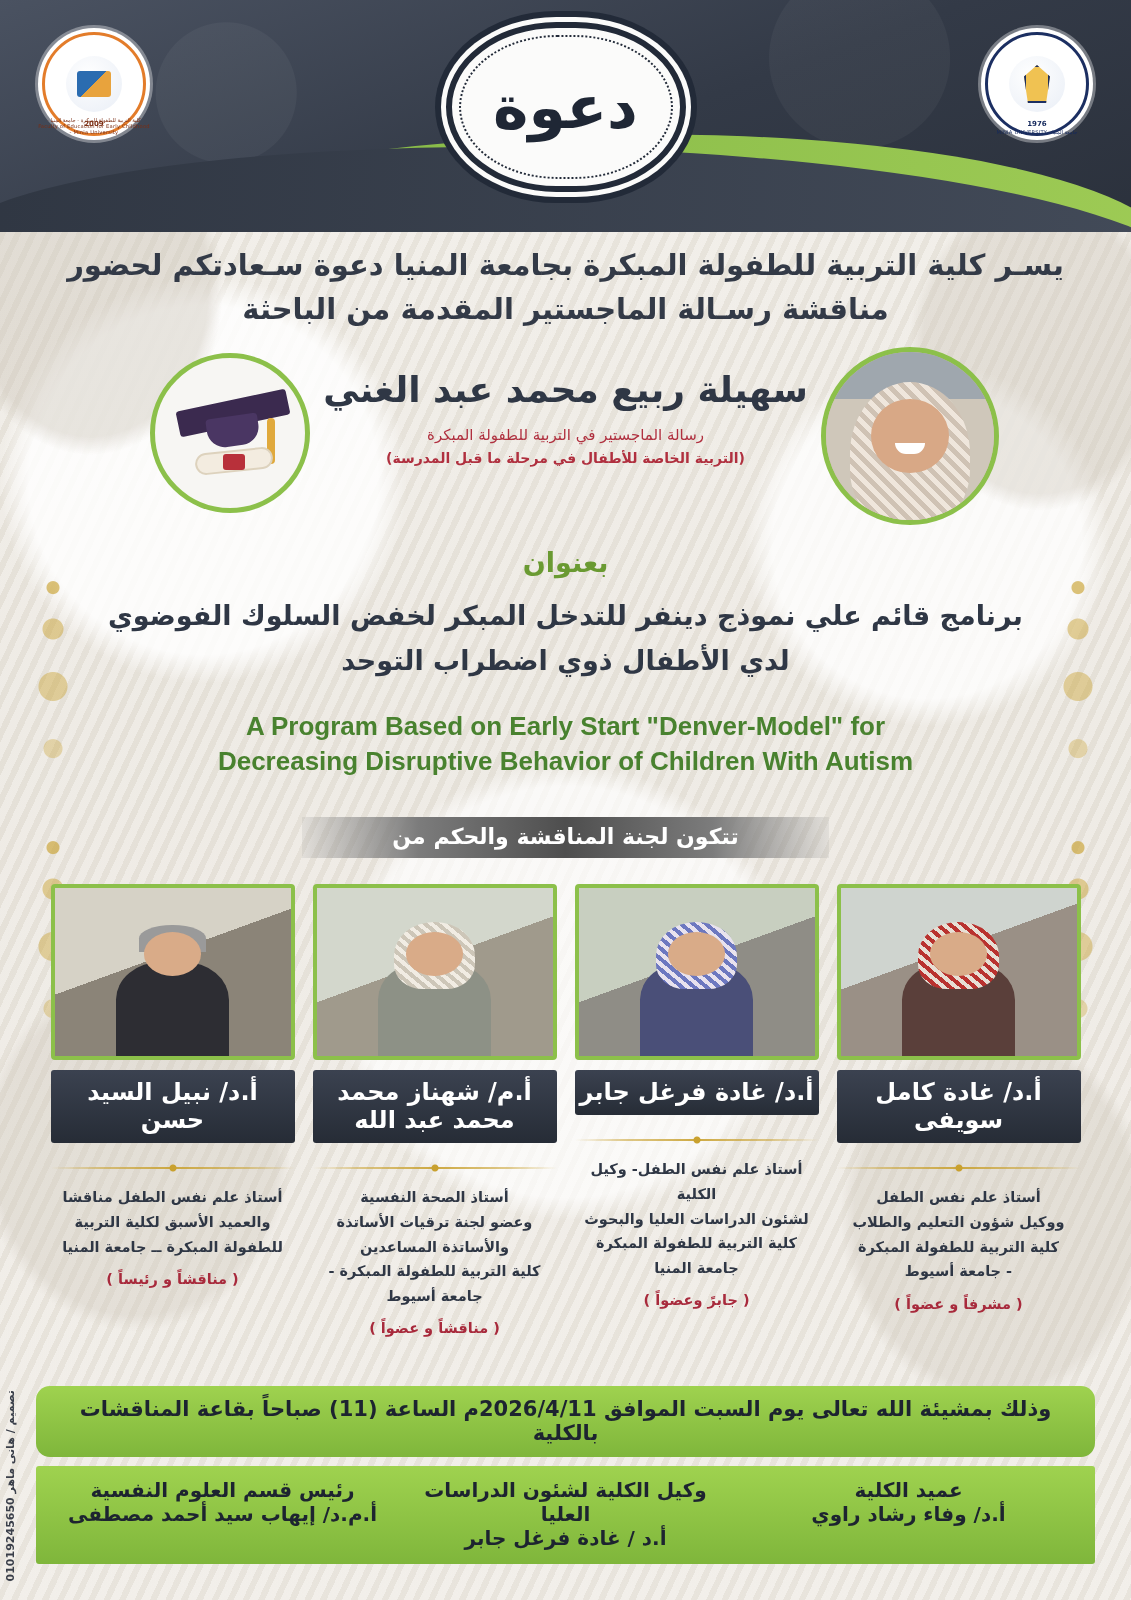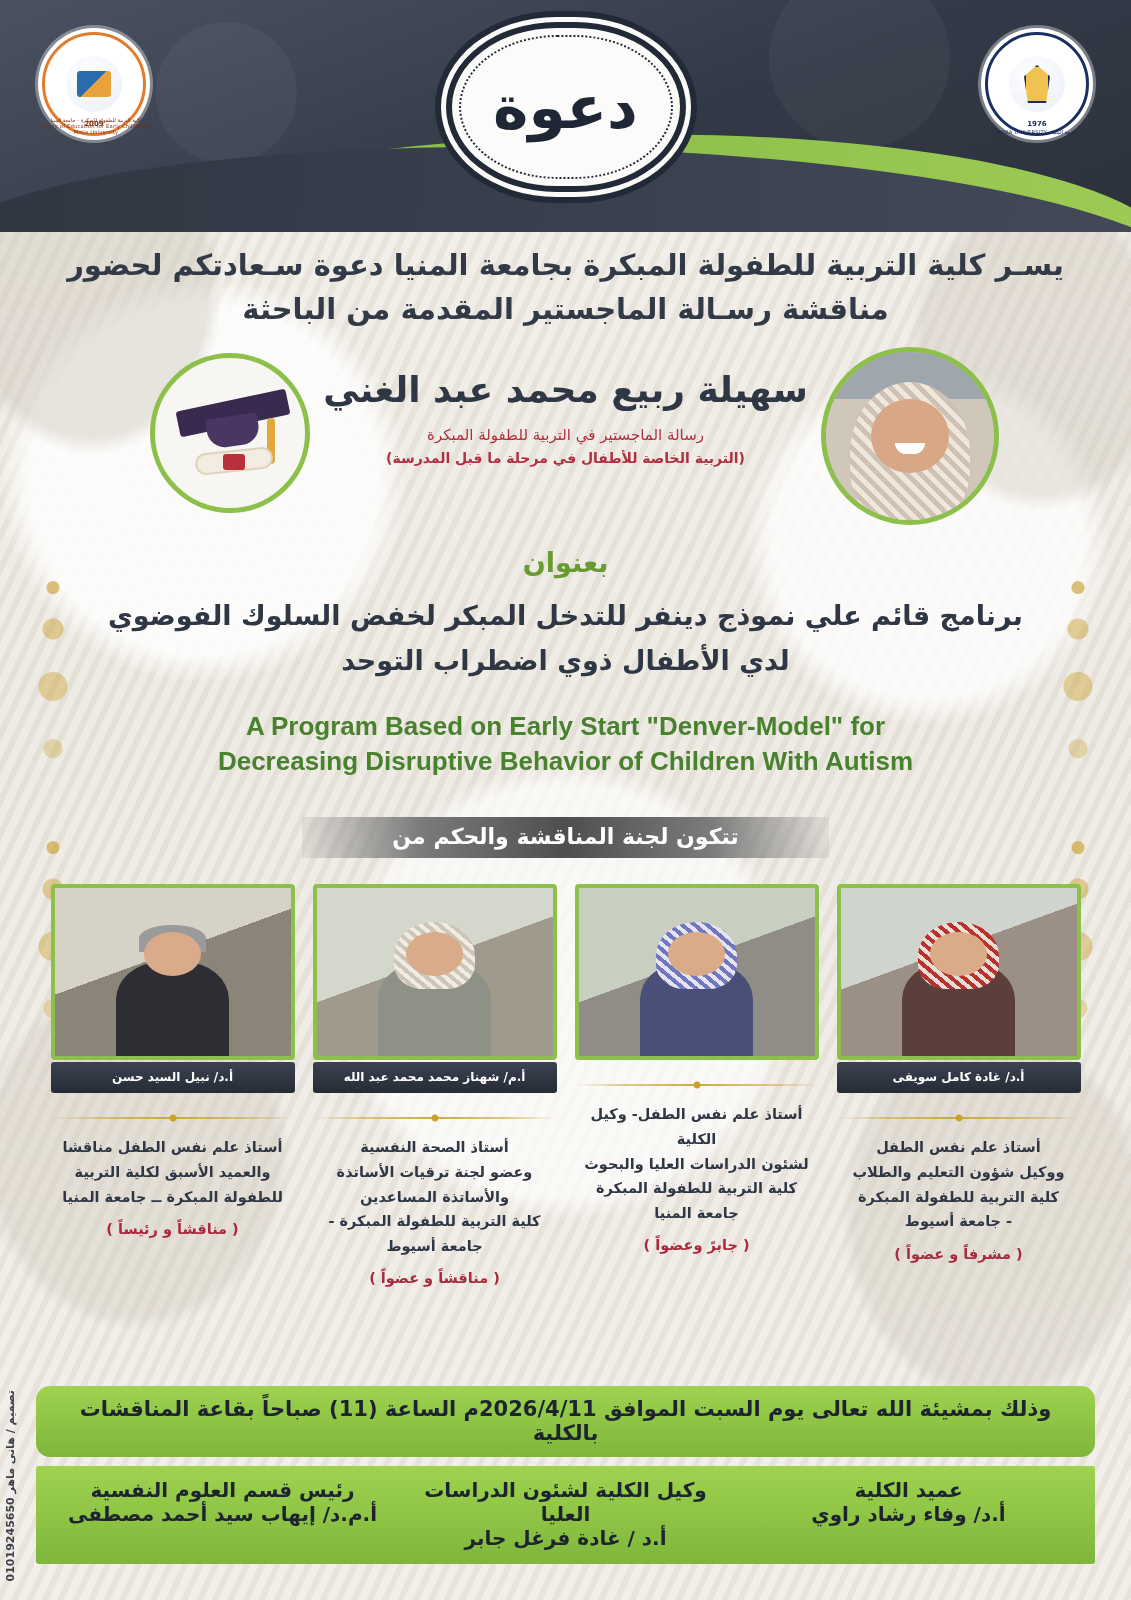--- a/index.html
+++ b/index.html
@@ -270,23 +270,23 @@
   .member .pic .hijab {
     position:absolute; left:33%; top:20%; width:34%; height:40%;
     border-radius:50% 50% 36% 36%;
   }
   .m1 .hijab { background:repeating-linear-gradient(40deg,#e7dfd5 0 4px,#b9322f 4px 8px); }
   .m2 .hijab { background:repeating-linear-gradient(40deg,#6d78c0 0 4px,#e8e2ee 4px 8px); }
   .m3 .hijab { background:repeating-linear-gradient(40deg,#f1ece3 0 4px,#cdc6b8 4px 8px); }
   .m4 .hair { position:absolute; left:36%; top:22%; width:28%; height:16%; border-radius:50% 50% 0 0; background:#9a9a9a; }
 
   .name-plate {
-    margin-top:2px;
+    margin-top:10px;
     background:linear-gradient(180deg,#3b4250,#262c36);
-    color:#fff; text-align:center; font-weight:bold; font-size:12px;
+    color:#fff; text-align:center; font-weight:bold; font-size:24px;
     padding:8px 4px 9px;
     border-radius:3px;
   }
   .divider-orn {
     height:34px; margin-top:8px;
     background:
       radial-gradient(circle at 50% 50%, #c9a12f 0 3px, rgba(0,0,0,0) 4px),
       linear-gradient(90deg, rgba(201,161,47,0) 0%, rgba(201,161,47,.55) 20%, rgba(201,161,47,.9) 50%, rgba(201,161,47,.55) 80%, rgba(201,161,47,0) 100%) center/100% 2px no-repeat;
   }
   .role {
@@ -439,20 +439,21 @@
       </div>
     </div>
 
     <div class="member m2">
       <div class="pic">
         <div class="bg"></div>
         <div class="body"></div>
         <div class="hijab"></div>
         <div class="head"></div>
       </div>
+      <div class="name-plate">أ.د/ غادة فرغل جابر</div>
       <div class="divider-orn"></div>
       <div class="role">
         <span>أستاذ علم نفس الطفل- وكيل الكلية</span><br>
         <span>لشئون الدراسات العليا والبحوث</span><br>
         <span>كلية التربية للطفولة المبكرة</span><br>
         <span>جامعة المنيا</span>
         <span class="tag">( جابرً وعضواً )</span>
       </div>
     </div>
 

